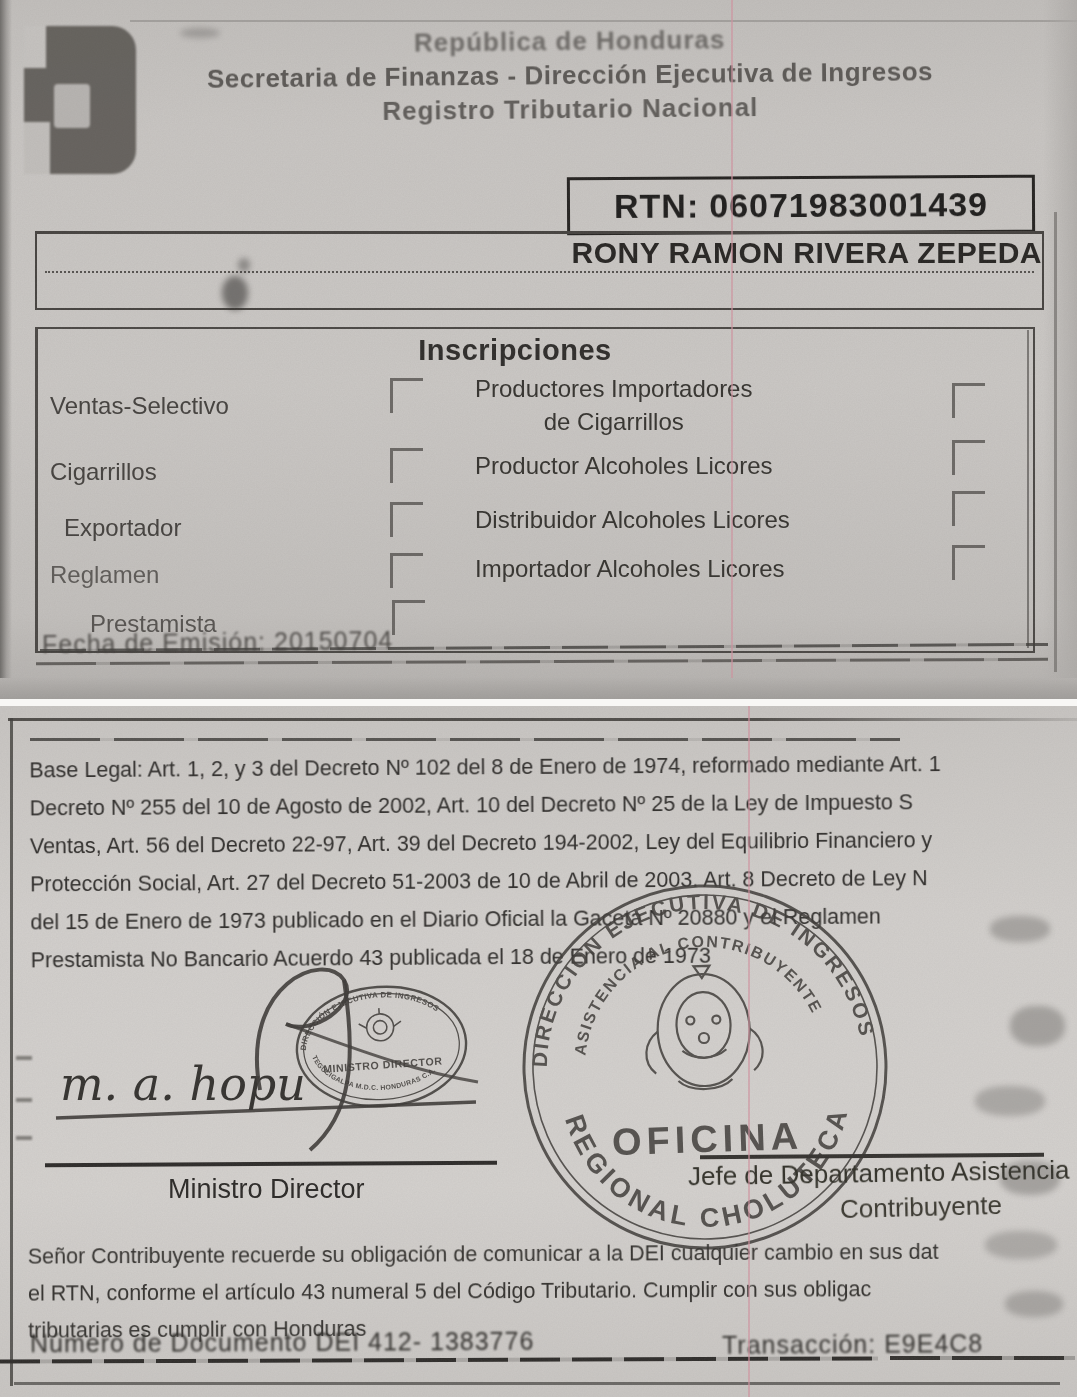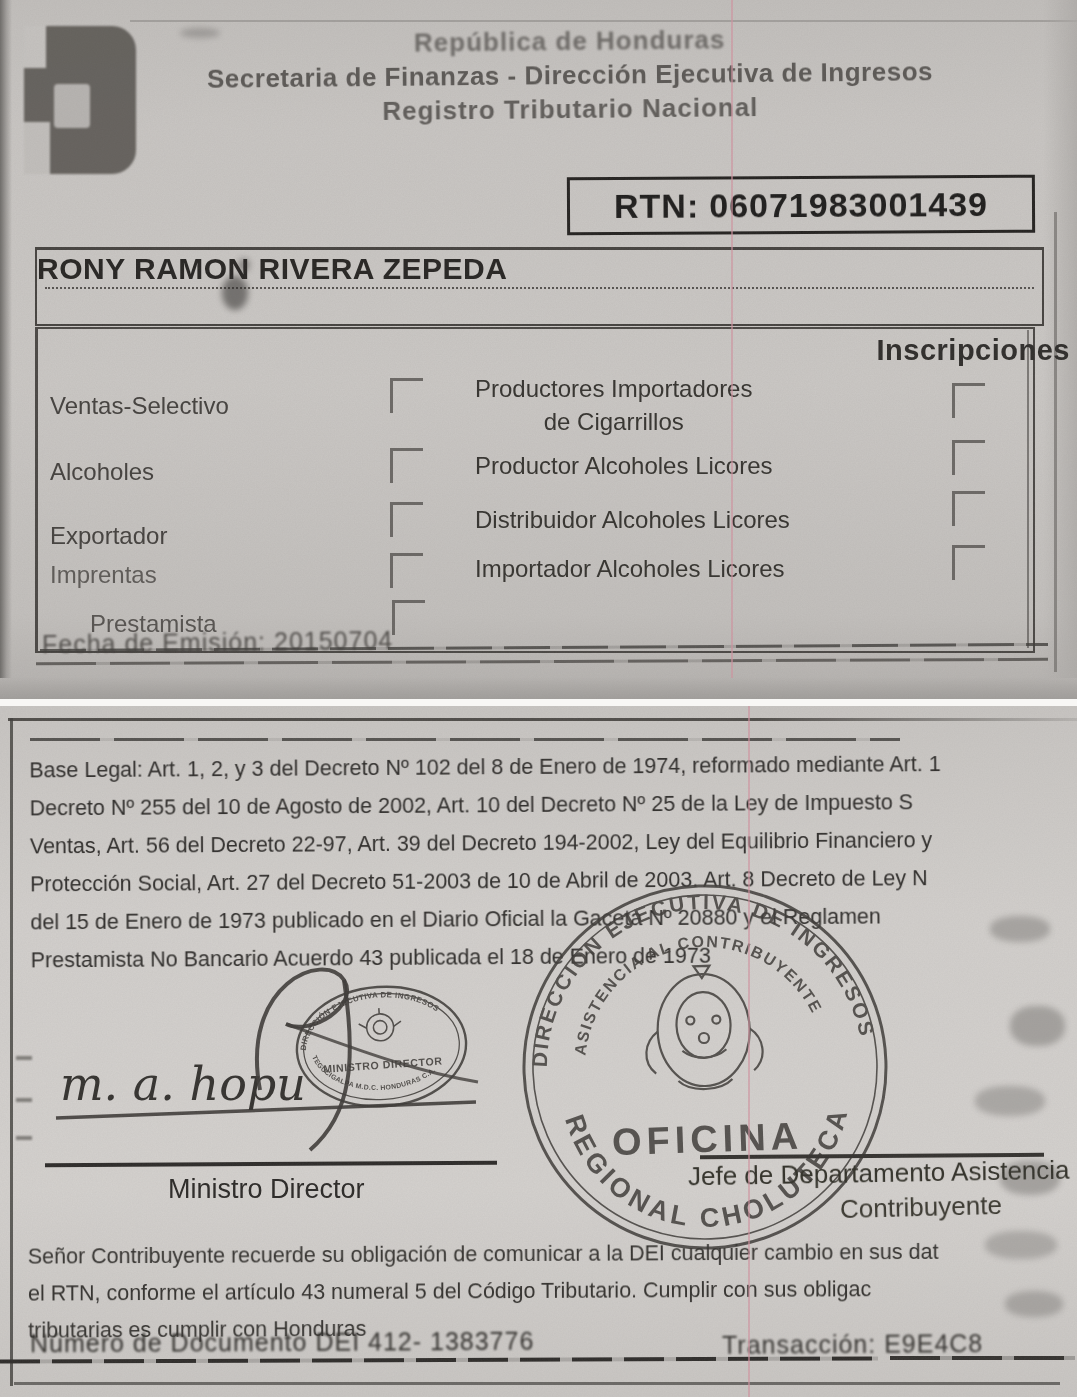--- a/index.html
+++ b/index.html
@@ -40,37 +40,37 @@
     transform:rotate(-.6deg);}
   .hdr .h1{font-size:26px;font-weight:bold;letter-spacing:1px;opacity:.75;filter:blur(.8px);}
   .hdr .h2{font-size:26px;font-weight:bold;letter-spacing:.5px;margin-top:3px;opacity:.9;filter:blur(.6px);}
   .hdr .h3{font-size:26px;font-weight:bold;letter-spacing:1px;margin-top:3px;opacity:.85;filter:blur(.7px);}
 
   .rtn-box{position:absolute;left:567px;top:176px;width:462px;height:52px;
     border:3px solid #23211f;display:flex;align-items:center;justify-content:center;
     gap:10px;transform:rotate(-.3deg);}
   .rtn-box .t{font-size:34px;font-weight:bold;color:#1d1c1b;letter-spacing:1px;filter:blur(.4px);}
 
-  .name-box{position:absolute;left:35px;top:247px;width:1005px;height:74px;
-    border:2px solid #45423f;border-top-width:3px;text-align:left;}
+  .name-box{position:absolute;left:35px;top:231px;width:1005px;height:74px;
+    border:2px solid #45423f;border-top-width:3px;text-align:right;}
   .name-value{font-size:30px;font-weight:bold;color:#262422;margin-top:2px;letter-spacing:.5px;filter:blur(.3px);}
   .dotline{height:0;border-bottom:2px dotted #55524f;margin:1px 8px 0 8px;}
   .name-label{font-size:26px;color:#3b3936;margin-top:2px;filter:blur(.4px);}
 
   .insc-box{position:absolute;left:35px;top:327px;width:995px;height:322px;
     border:2px solid #4a4744;border-left-width:3px;}
   .insc-inner-right{position:absolute;left:1027px;top:330px;width:2px;height:318px;background:#5a5754;opacity:.7;}
-  .insc-title{position:absolute;left:0;top:334px;width:1030px;text-align:right;
-    font-size:29px;font-weight:bold;color:#2e2c2a;letter-spacing:.5px;filter:blur(.3px);padding-left:40px;}
+  .insc-title{position:absolute;left:0;top:334px;width:1030px;text-align:center;
+    font-size:29px;font-weight:bold;color:#2e2c2a;letter-spacing:.5px;filter:blur(.3px);}
 
   .lab{position:absolute;font-size:24px;color:#44413e;filter:blur(.5px);white-space:pre-line;}
   .lab.right{color:#35332f;}
   .lL1{left:50px;top:392px;}
   .lL2{left:50px;top:458px;}
-  .lL3{left:50px;top:514px;margin-top:8px;}
+  .lL3{left:64px;top:514px;}
   .lL4{left:50px;top:561px;opacity:.8;}
   .lL5{left:48px;top:610px;opacity:.85;margin-left:42px;}
   .lR1{left:475px;top:372px;line-height:33px;text-align:center;}
   .lR2{left:475px;top:452px;}
   .lR3{left:475px;top:506px;}
   .lR4{left:475px;top:555px;}
 
   .cb{position:absolute;width:30px;height:32px;
     border-top:3px solid #5b5855;border-left:3px solid #5b5855;opacity:.85;filter:blur(.4px);}
   .c1a{left:390px;top:378px;}
@@ -177,23 +177,23 @@
     <div class="name-box">
       <div class="name-value">RONY RAMON RIVERA ZEPEDA</div>
       <div class="dotline"></div>
     </div>
 
     <div class="insc-box"></div>
     <div class="insc-inner-right"></div>
     <div class="insc-title">Inscripciones</div>
 
     <div class="lab lL1">Ventas-Selectivo</div>
-    <div class="lab lL2">Alcoholes</div>
+    <div class="lab lL2">Cigarrillos</div>
     <div class="lab lL3">Exportador</div>
-    <div class="lab lL4">Imprentas</div>
+    <div class="lab lL4">Reglamen</div>
     <div class="lab lL5">Prestamista</div>
 
     <div class="lab right lR1">Productores Importadores
 de Cigarrillos</div>
     <div class="lab right lR2">Productor Alcoholes Licores</div>
     <div class="lab right lR3">Distribuidor Alcoholes Licores</div>
     <div class="lab right lR4">Importador Alcoholes Licores</div>
 
     <div class="cb c1a"></div>
     <div class="cb c1b"></div>

